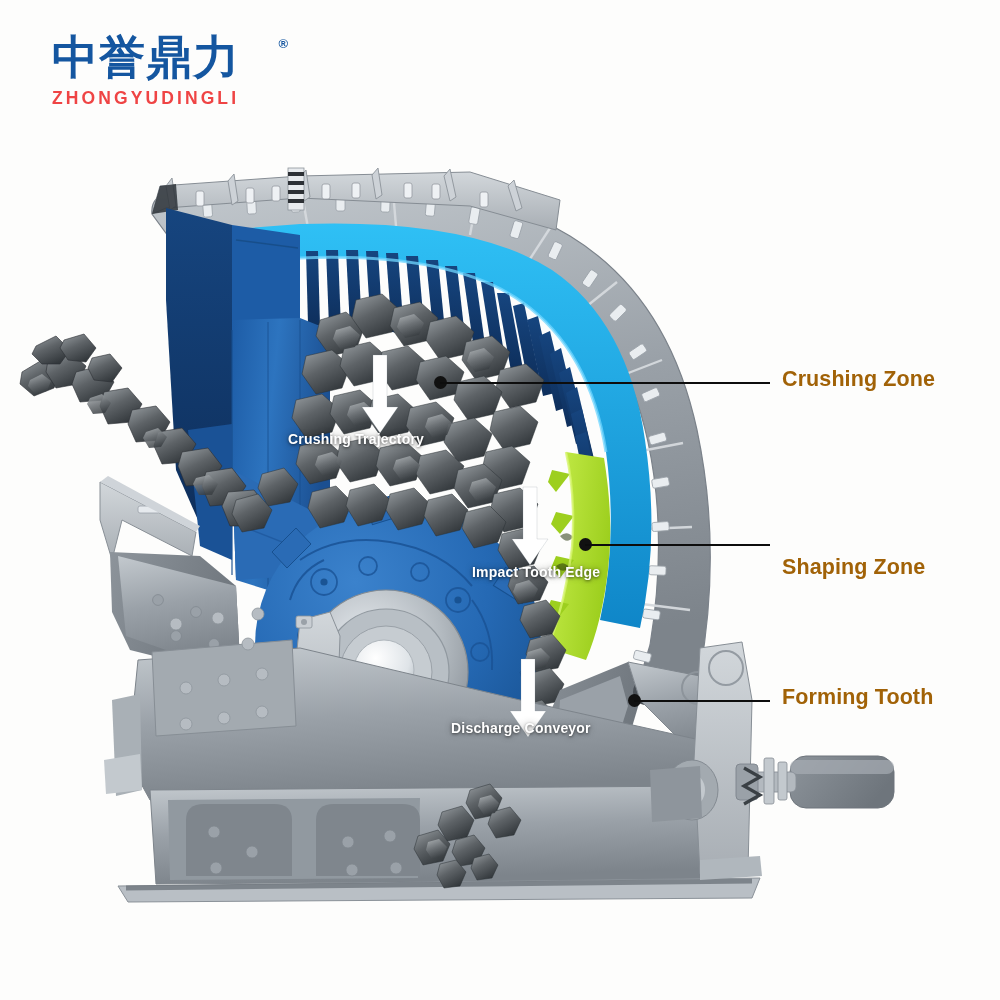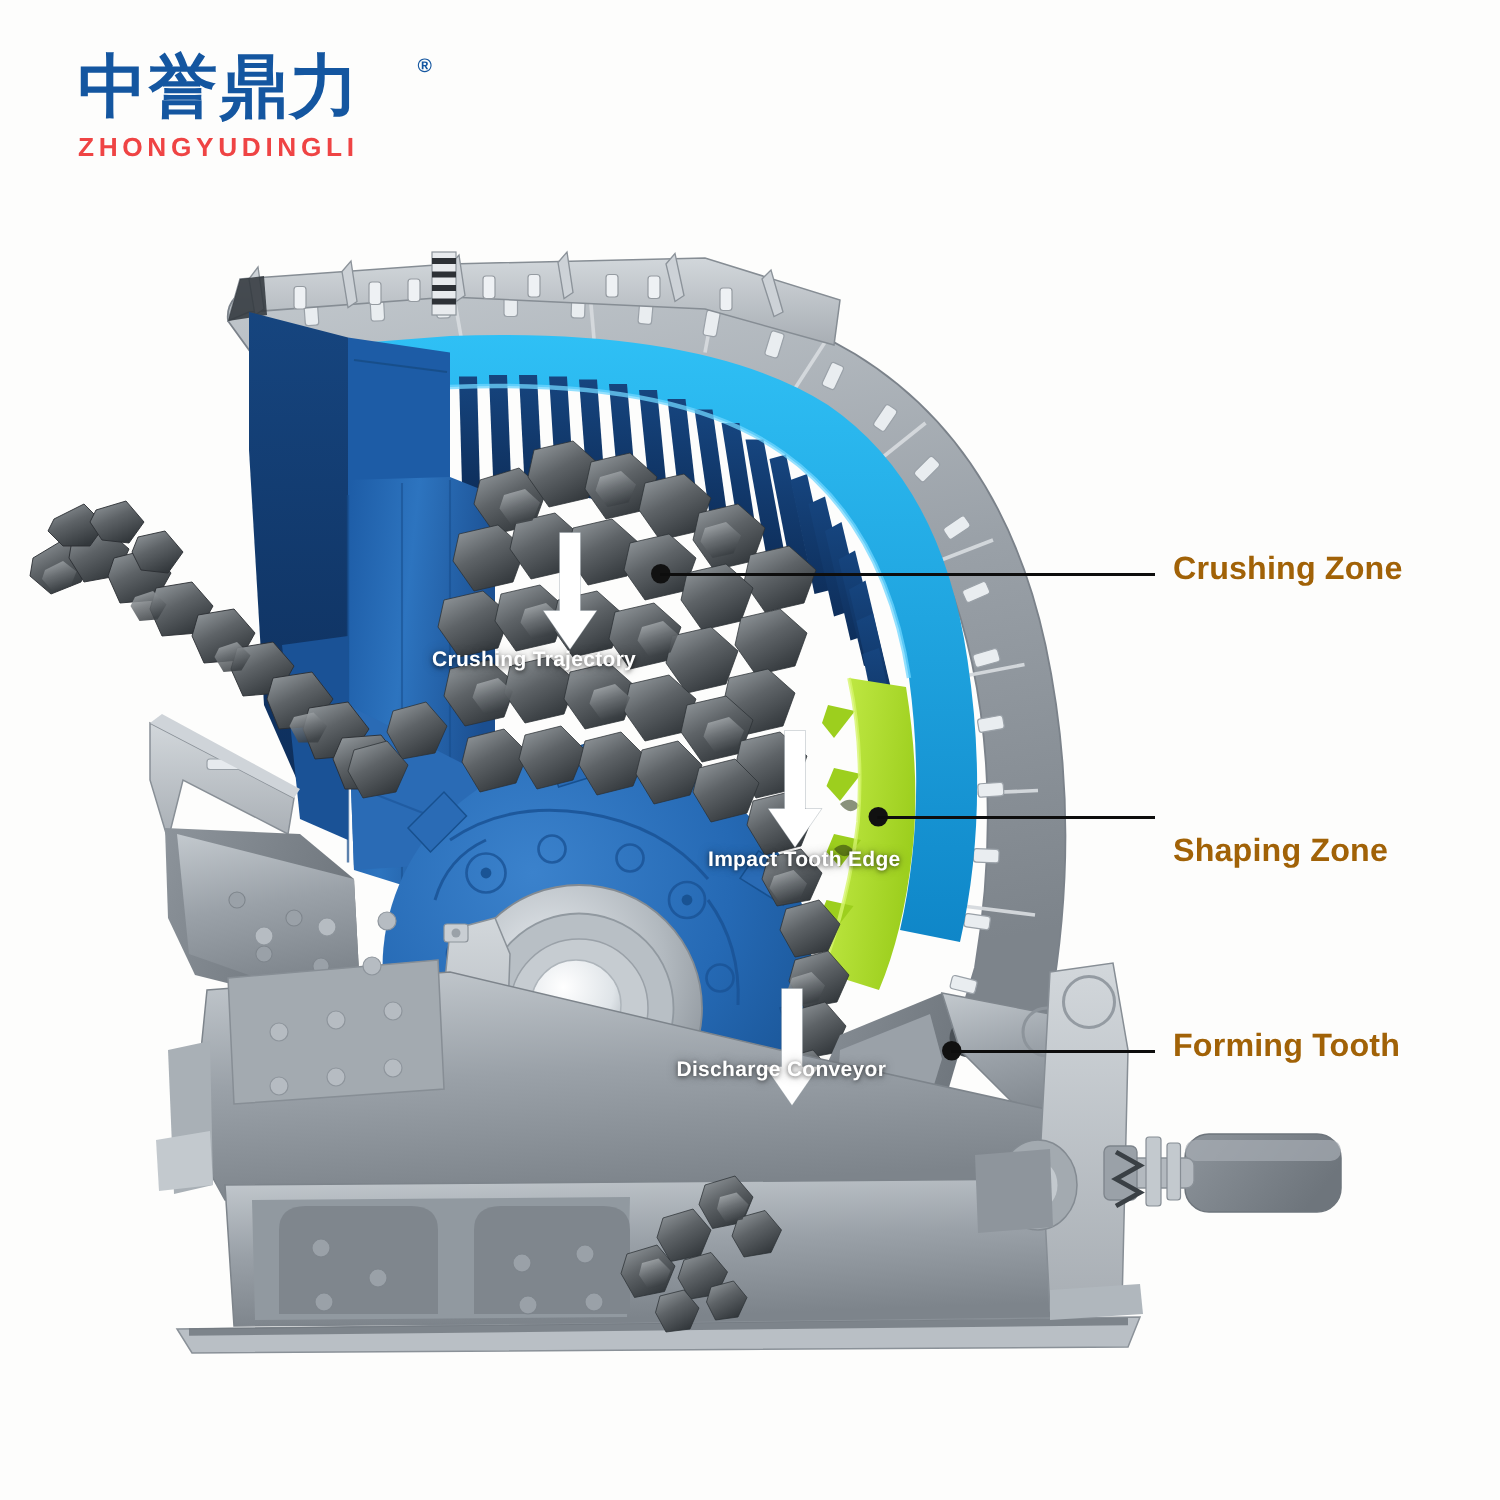--- a/index.html
+++ b/index.html
@@ -512,21 +512,21 @@
         <path d="M523 487 h14 v52 h11 l-18 26 -18 -26 h11 Z" stroke="#7f8a93" stroke-width=".6" stroke-opacity=".35"></path>
       </g>
       <g>
         <path d="M521 659 h14 v52 h11 l-18 26 -18 -26 h11 Z" stroke="#7f8a93" stroke-width=".6" stroke-opacity=".35"></path>
       </g>
     </g>
   </svg>
 
   <div class="inlabel nosel" style="left:288px;top:431px;">Crushing Trajectory</div>
   <div class="inlabel nosel" style="left:424px;top:564px;margin-left:48px;">Impact Tooth Edge</div>
-  <div class="inlabel nosel" style="left:430px;top:704px;padding-left:21px;">Discharge Conveyor</div>
+  <div class="inlabel nosel" style="left:430px;top:720px;padding-left:21px;">Discharge Conveyor</div>
 
   <div class="leader-dot" style="left:434px;top:376px;"></div>
   <div class="leader" style="left:440px;top:382px;width:330px;"></div>
   <div class="callout nosel" style="left:782px;top:367px;">Crushing Zone</div>
 
   <div class="leader-dot" style="left:579px;top:538px;"></div>
   <div class="leader" style="left:585px;top:544px;width:185px;"></div>
   <div class="callout nosel" style="left:782px;top:555px;">Shaping Zone</div>
 
   <div class="leader-dot" style="left:628px;top:694px;"></div>

